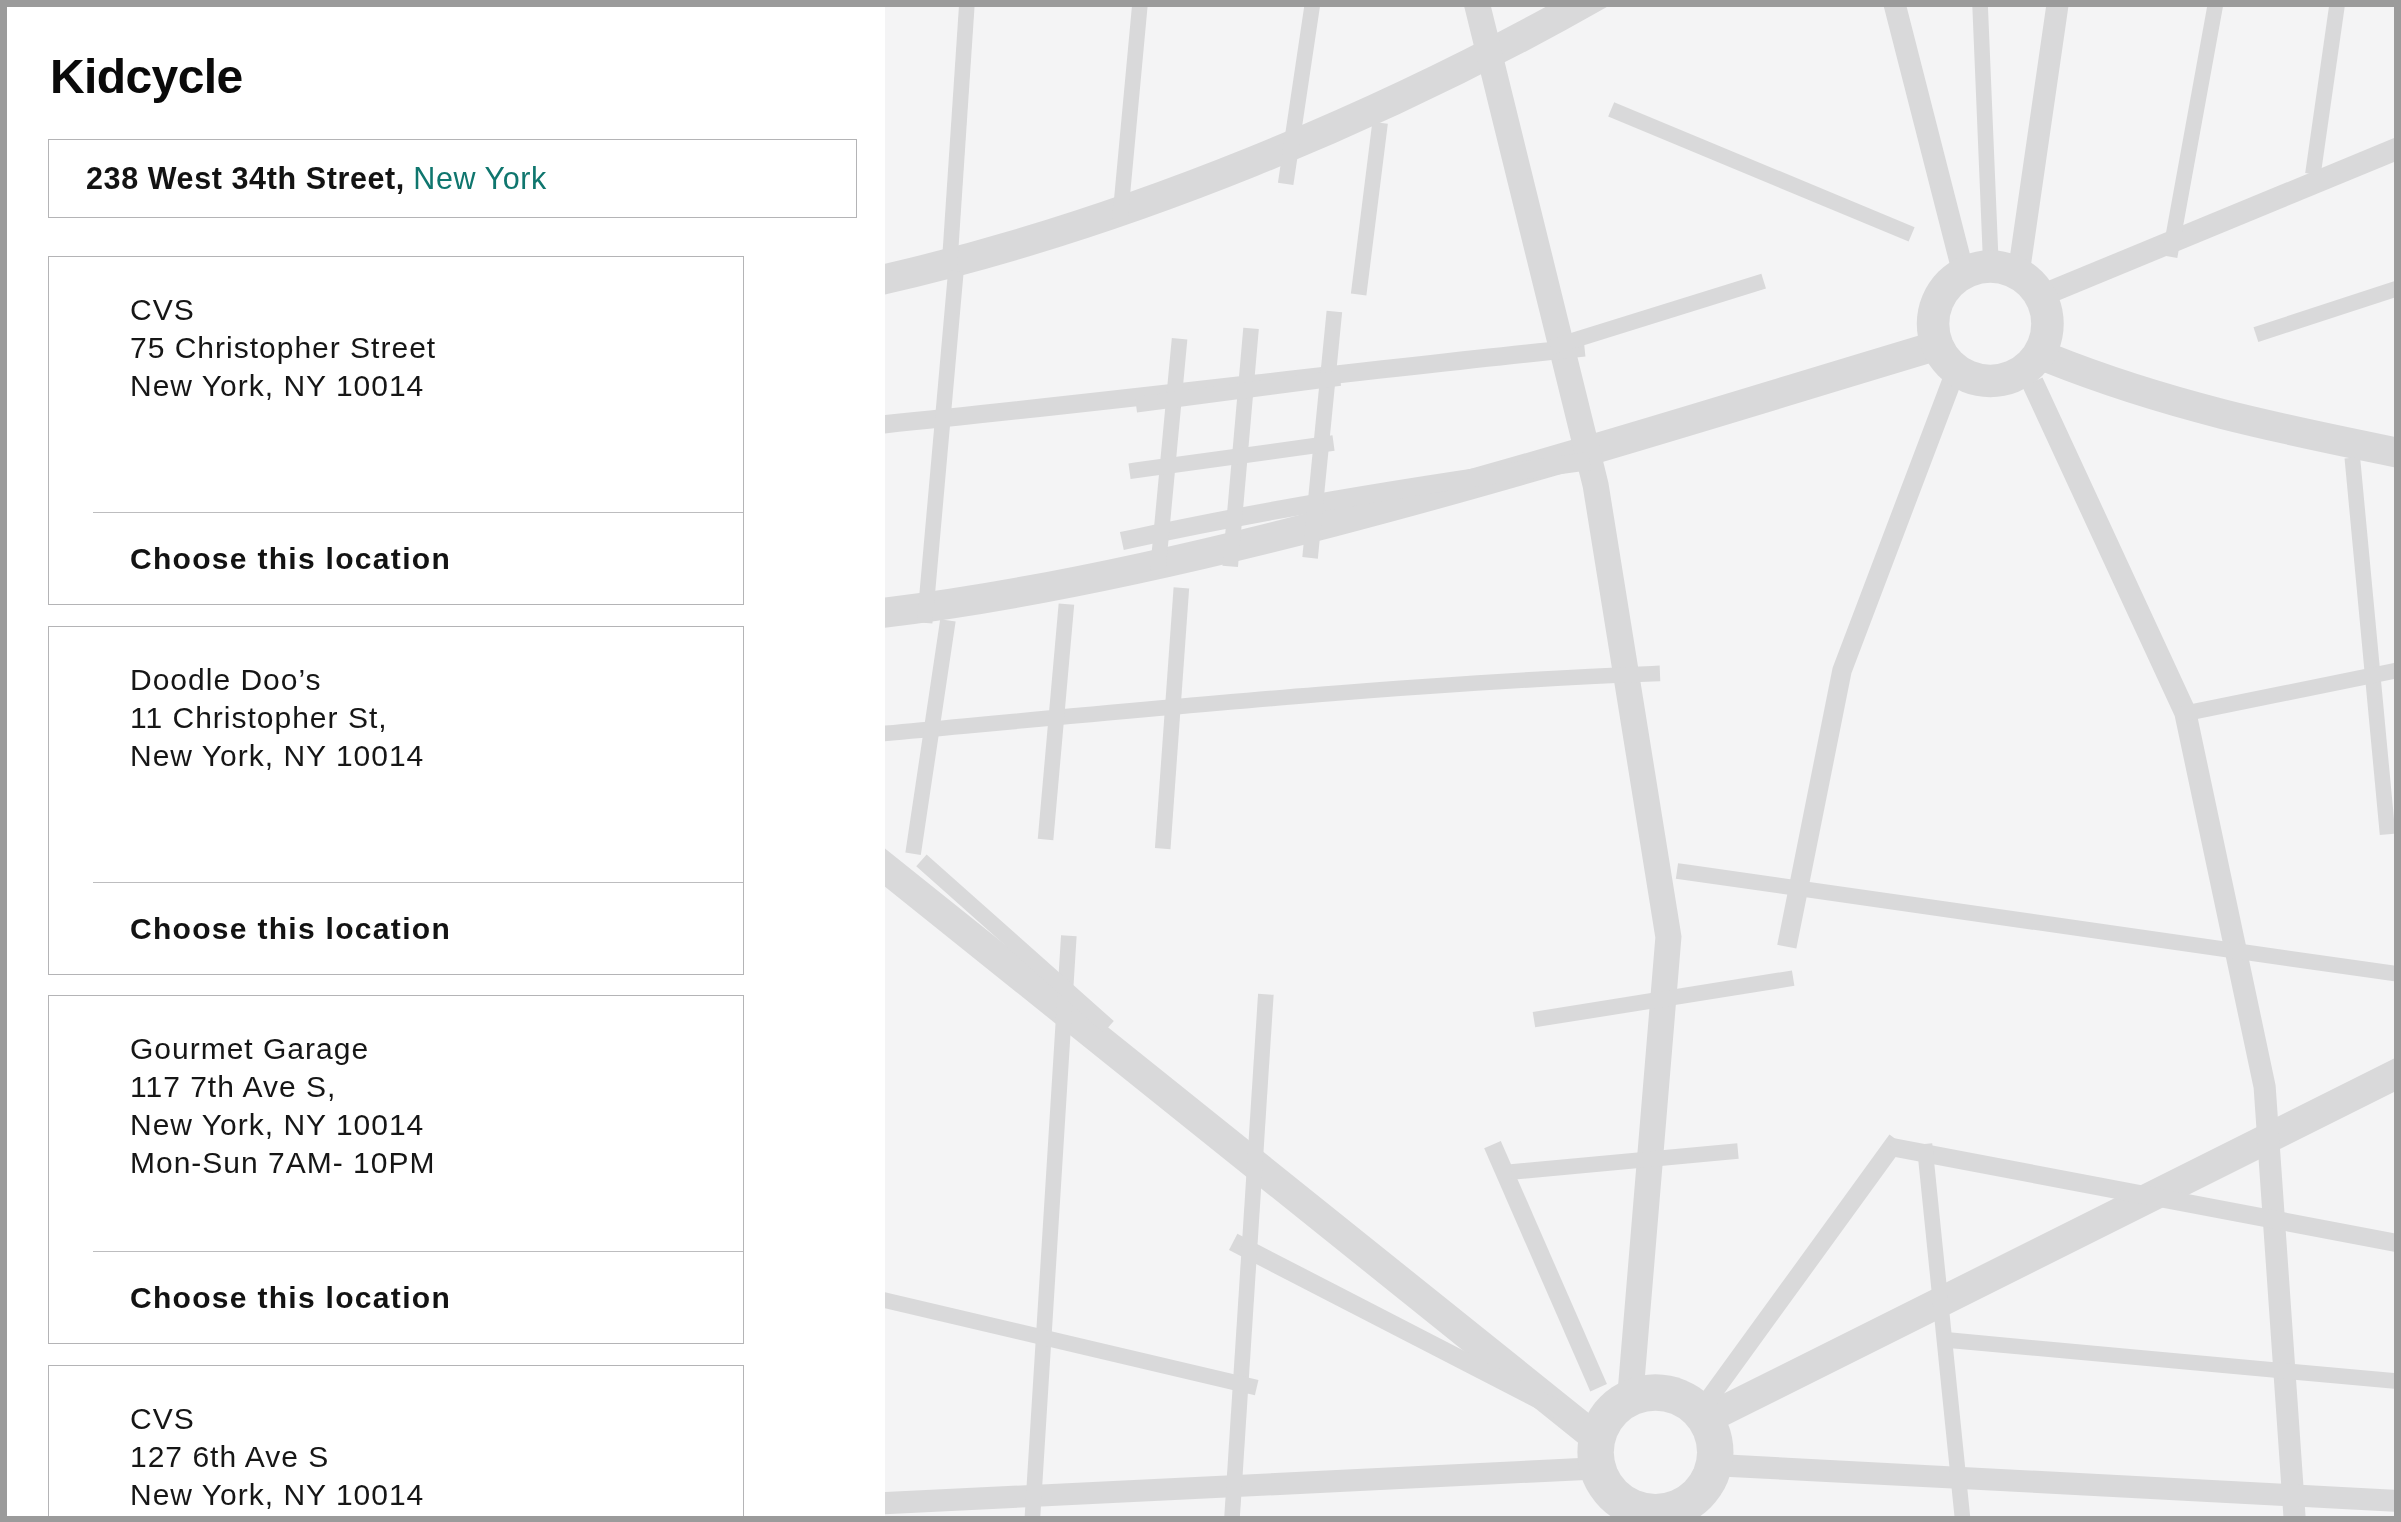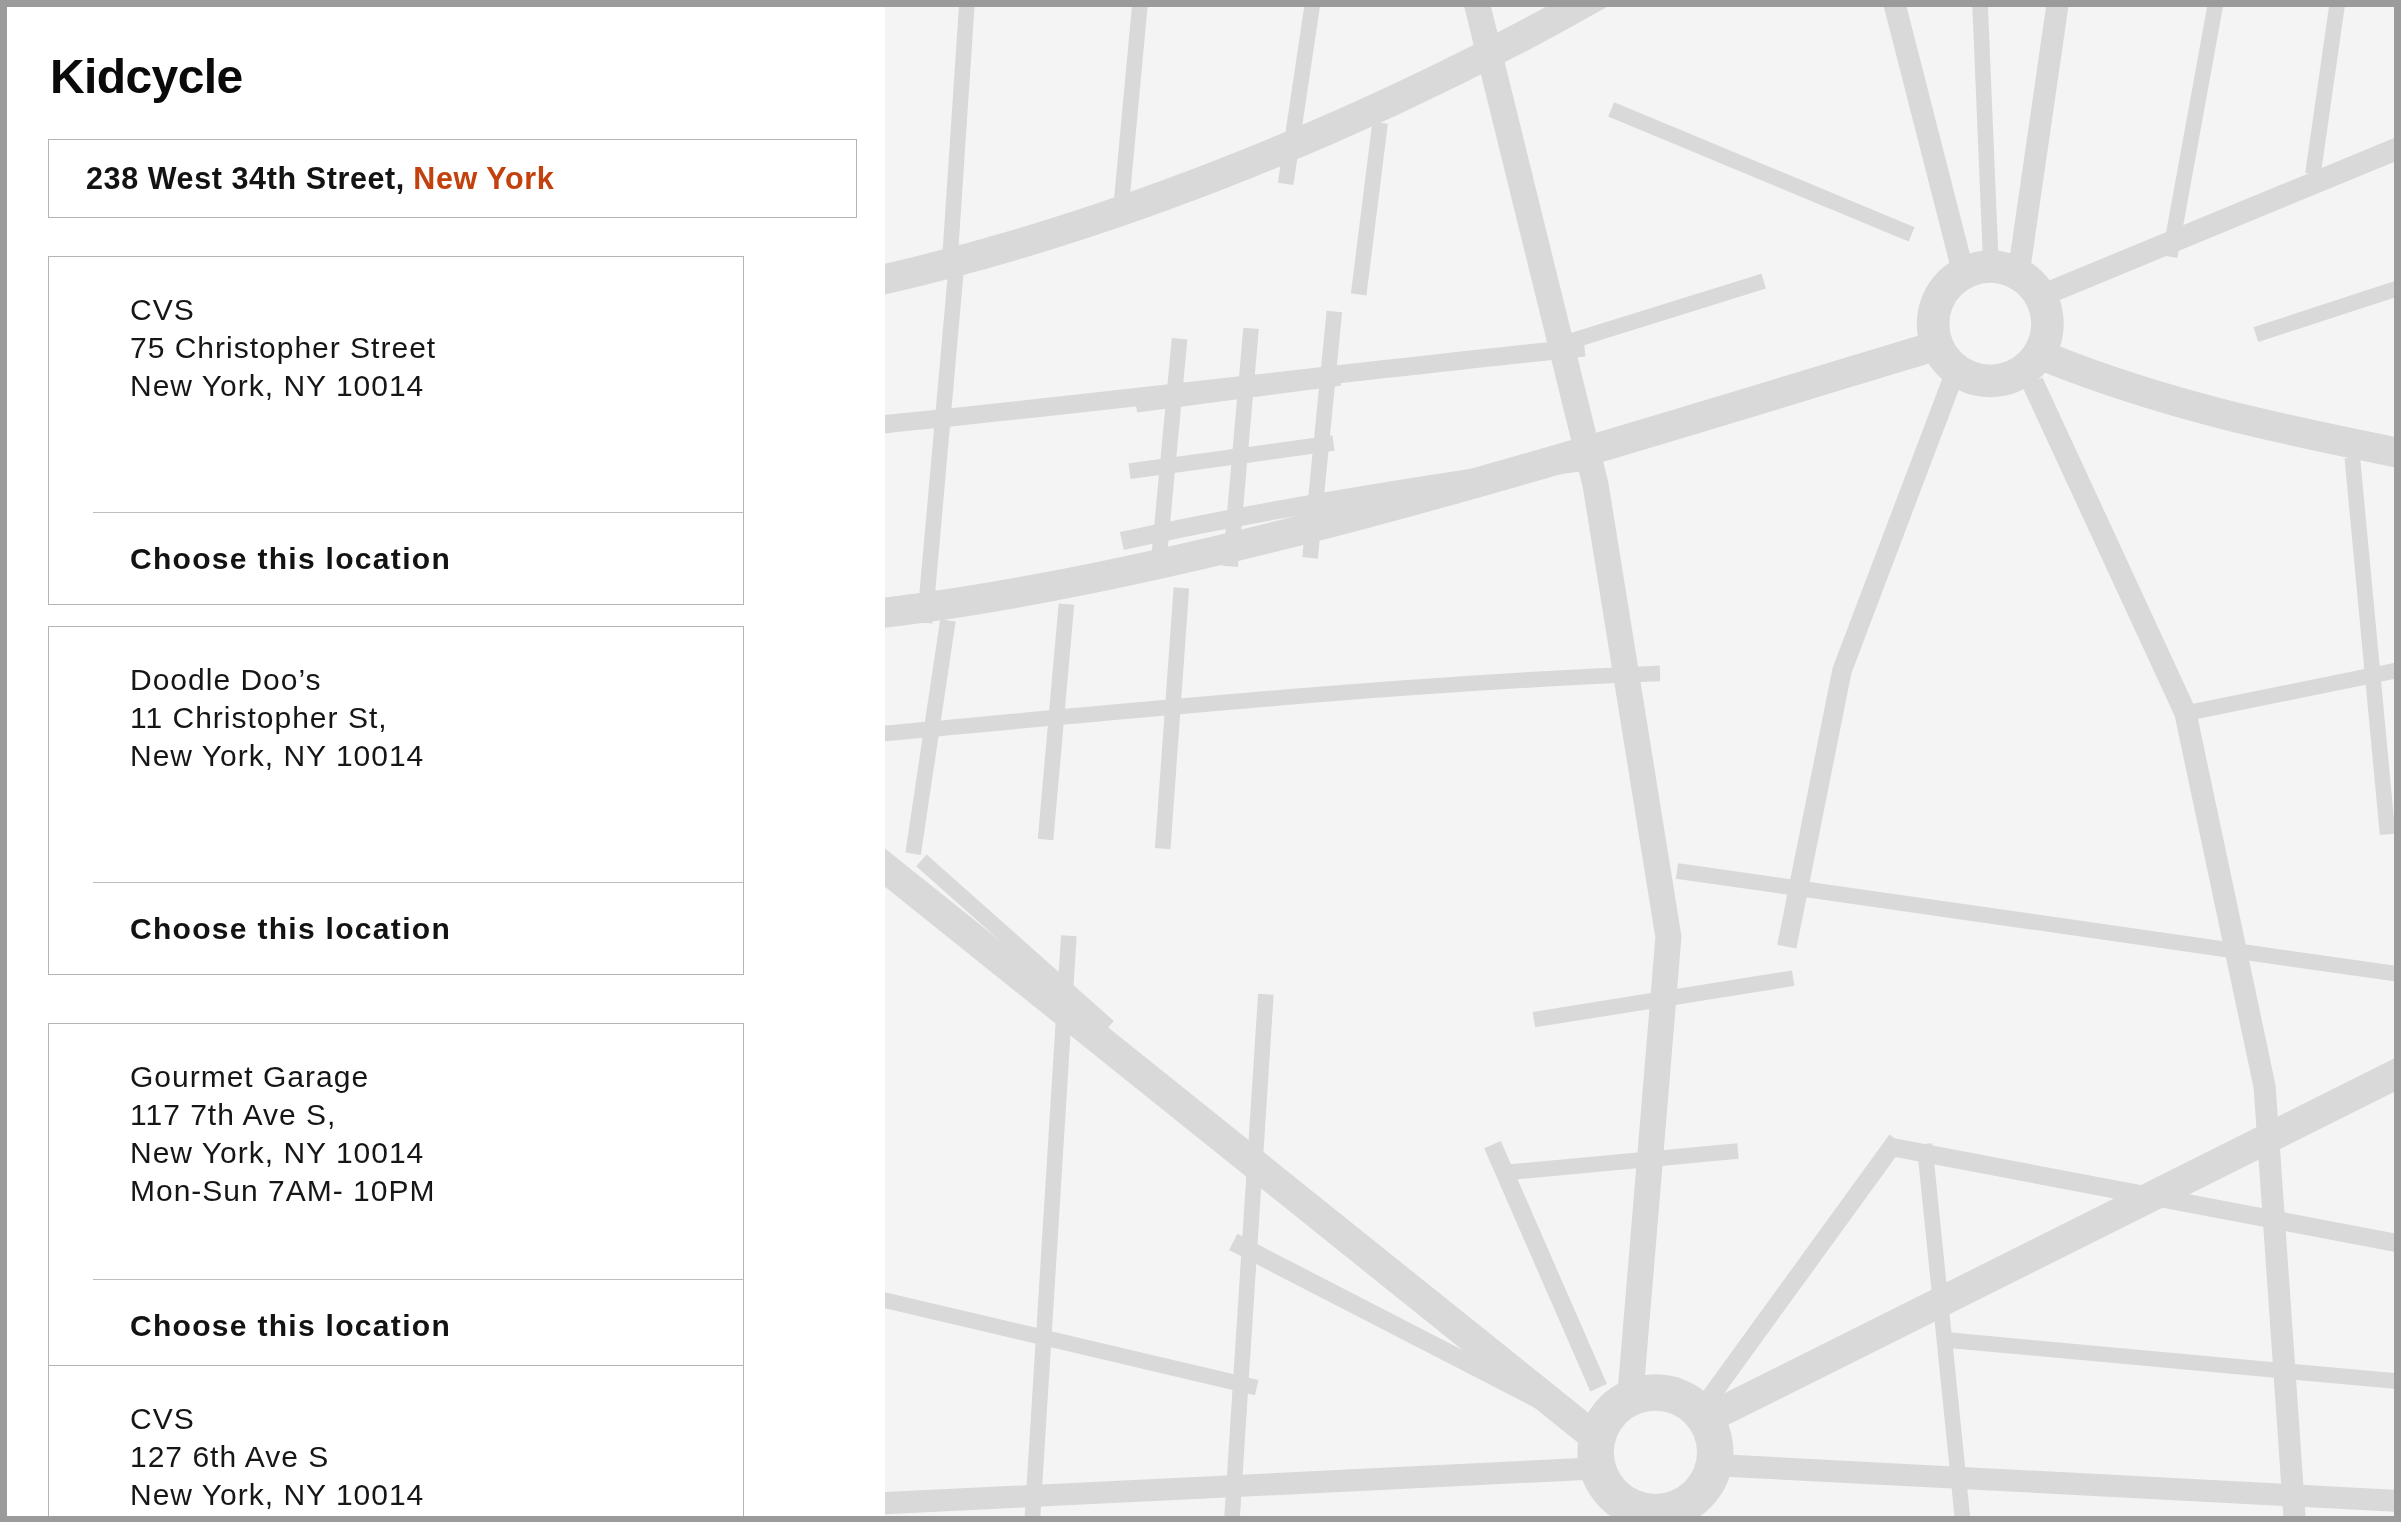--- a/index.html
+++ b/index.html
@@ -39,21 +39,21 @@
     width:809px;height:79px;
     border:1.3px solid var(--box-border);
     background:#fff;
     display:flex;align-items:center;
     padding-left:37px;
     font-size:30.5px;color:var(--ink);
     letter-spacing:0.6px;
     cursor:text;
   }
   .search .typed{font-weight:700;color:#131313;}
-  .search .rest{font-weight:700;color:#c2410c;margin-left:8.4px;text-align:center;}
+  .search .rest{font-weight:400;color:#0f766e;margin-left:8.4px;text-align:center;}
   .card{
     position:absolute;left:41px;
     width:696px;
     border:1.3px solid var(--box-border);
     background:#fff;
     padding-left:44px;
   }
   .card .info{
     height:255px;
     padding:34px 26px 0 37px;
@@ -66,21 +66,21 @@
     border-top:1.9px solid var(--divider);
     display:flex;align-items:center;
     padding-left:37px;
     font-size:30px;font-weight:700;
     letter-spacing:1.3px;
     color:#131313;
     cursor:pointer;
   }
   .card1{top:249px;}
   .card2{top:619px;}
-  .card3{top:988px;margin-top:28px;}
+  .card3{top:988px;}
   .card4{top:1358px;}
   .map{
     flex:1 1 auto;height:100%;
     overflow:hidden;
     background:var(--map-bg);
   }
   .map svg{display:block;width:100%;height:100%;color:var(--street);}
 </style>
 </head>
 <body>

